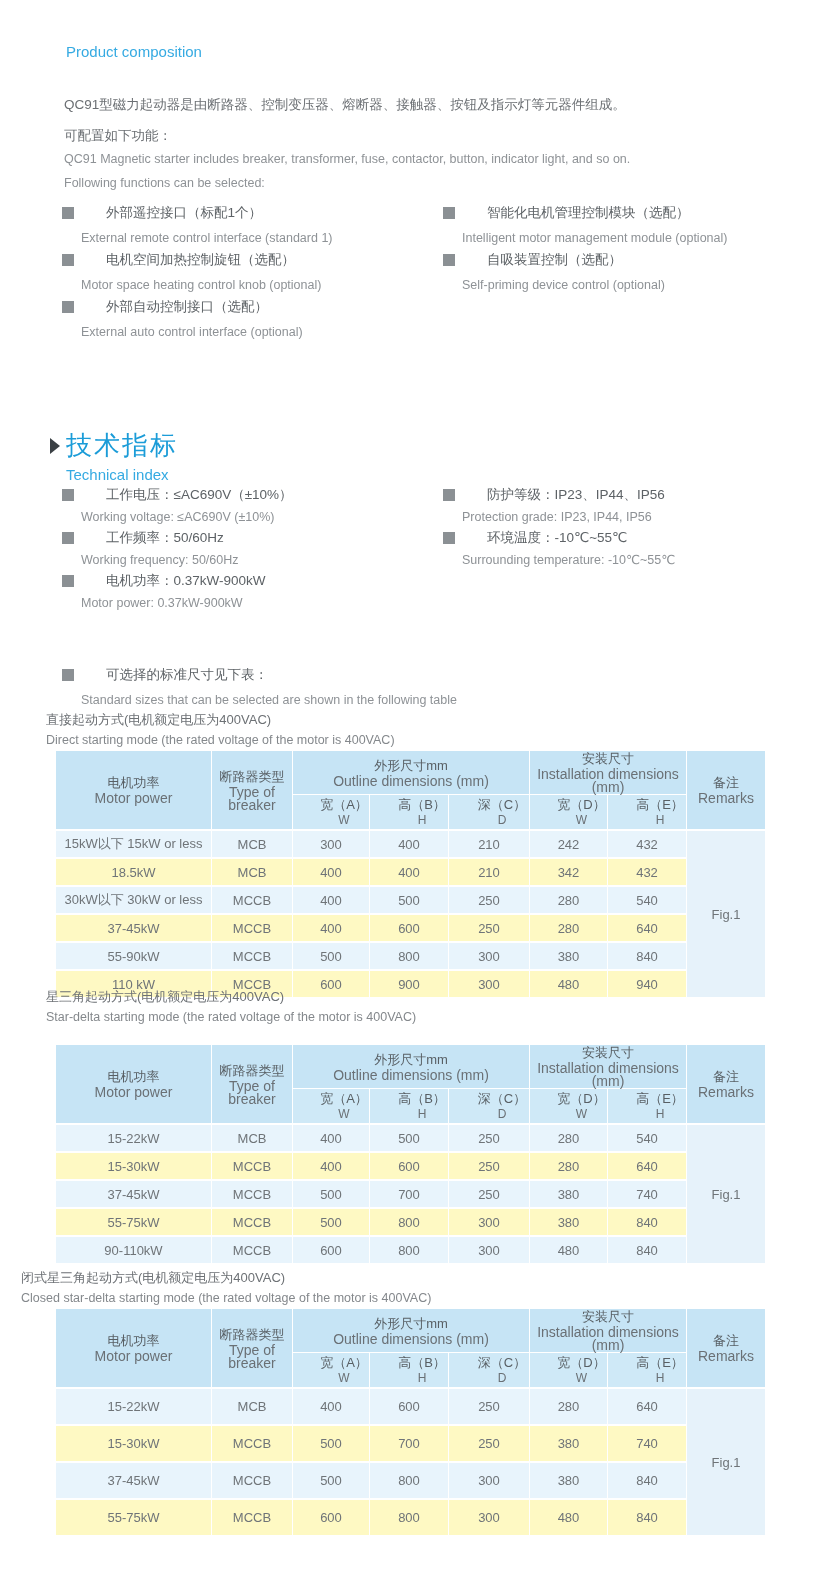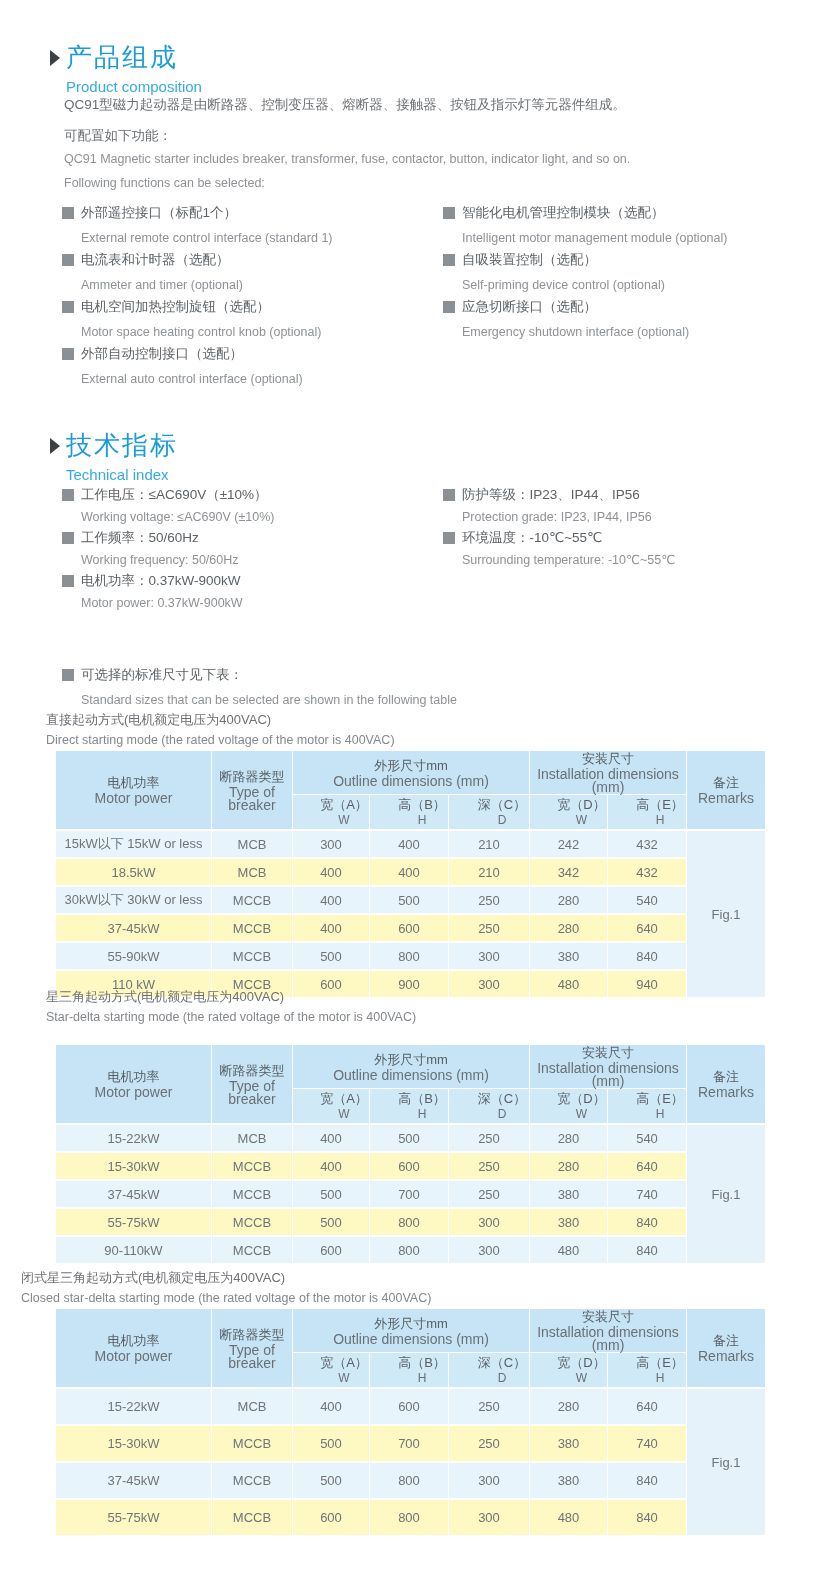--- a/index.html
+++ b/index.html
@@ -15,21 +15,21 @@
   .tri{width:0;height:0;border-left:10px solid #3a4044;border-top:8px solid transparent;border-bottom:8px solid transparent;margin-right:6px;}
   .title-cn{font-size:26px;color:#1b9cd8;letter-spacing:2px;}
   .title-en{font-size:15px;color:#35aae2;margin:3px 0 0 16px;}
 
   
   .intro{font-size:13.5px;color:#6b6f73;white-space:nowrap;}
   .intro.en{font-size:12.5px;color:#8e9296;}
 
   
   .feat{margin-bottom:2px;}
-  .feat-cn{font-size:13.5px;color:#5d6266;line-height:20px;display:flex;align-items:center;white-space:nowrap;}
+  .feat-cn{font-size:13.5px;color:#5d6266;line-height:20px;display:flex;align-items:center;white-space:nowrap;gap:25px;}
   .sq{width:12px;height:12px;background:#8b9094;margin-right:7px;flex:0 0 auto;}
   .feat-en{font-size:12.5px;color:#8e9296;line-height:20px;margin:5px 0 0 19px;white-space:nowrap;}
 
   .spec .feat-cn{line-height:19px;}
   .spec .feat-en{line-height:19px;margin-top:4px;}
   .spec{margin-bottom:1px;}
 
   
   .cap-cn{font-size:13px;color:#6d7175;white-space:nowrap;}
   .cap-en{font-size:12.5px;color:#84888c;margin-top:4px;white-space:nowrap;}
@@ -45,50 +45,39 @@
   .hsub .h-en{font-size:12px;}
   .size tbody td{background:#e8f4fc;color:#6f7478;font-size:13px;height:26px;border-top:2px solid #fff;border-bottom:2px solid #fff;}
   .size tbody tr.alt td{background:#fef9c3;}
   .size tbody td.rm{background:#e6f2fa;}
   .size.tall tbody td{height:35px;}
 </style>
 </head>
 <body>
 
 <div class="abs" style="left:50px;top:40px;">
-  <div class="sec-title">
-    <span class="tri"></span>
-    <span class="title-cn">产品组成</span>
-  </div>
   <div class="title-en">Product composition</div>
 </div>
 
 <div class="abs intro" style="left:64px;top:96px;">QC91型磁力起动器是由断路器、控制变压器、熔断器、接触器、按钮及指示灯等元器件组成。</div>
 <div class="abs intro" style="left:64px;top:127px;">可配置如下功能：</div>
 <div class="abs intro en" style="left:64px;top:152px;">QC91 Magnetic starter includes breaker, transformer, fuse, contactor, button, indicator light, and so on.</div>
 <div class="abs intro en" style="left:64px;top:176px;">Following functions can be selected:</div>
 
 <div class="abs" style="left:62px;top:203px;">
   <div class="feat">
     <div class="feat-cn">
         <span class="sq"></span>
         <span>外部遥控接口（标配1个）</span>
       </div>
     <div class="feat-en">External remote control interface (standard 1)</div>
   </div>
   <div class="feat">
     <div class="feat-cn">
         <span class="sq"></span>
-        <span>电流表和计时器（选配）</span>
-      </div>
-    <div class="feat-en">Ammeter and timer (optional)</div>
-  </div>
-  <div class="feat">
-    <div class="feat-cn">
-        <span class="sq"></span>
         <span>电机空间加热控制旋钮（选配）</span>
       </div>
     <div class="feat-en">Motor space heating control knob (optional)</div>
   </div>
   <div class="feat">
     <div class="feat-cn">
         <span class="sq"></span>
         <span>外部自动控制接口（选配）</span>
       </div>
     <div class="feat-en">External auto control interface (optional)</div>
@@ -102,27 +91,20 @@
         <span>智能化电机管理控制模块（选配）</span>
       </div>
     <div class="feat-en">Intelligent motor management module (optional)</div>
   </div>
   <div class="feat">
     <div class="feat-cn">
         <span class="sq"></span>
         <span>自吸装置控制（选配）</span>
       </div>
     <div class="feat-en">Self-priming device control (optional)</div>
-  </div>
-  <div class="feat">
-    <div class="feat-cn">
-        <span class="sq"></span>
-        <span>应急切断接口（选配）</span>
-      </div>
-    <div class="feat-en">Emergency shutdown interface (optional)</div>
   </div>
 </div>
 
 <div class="abs" style="left:50px;top:428px;">
   <div class="sec-title">
     <span class="tri"></span>
     <span class="title-cn">技术指标</span>
   </div>
   <div class="title-en">Technical index</div>
 </div>

